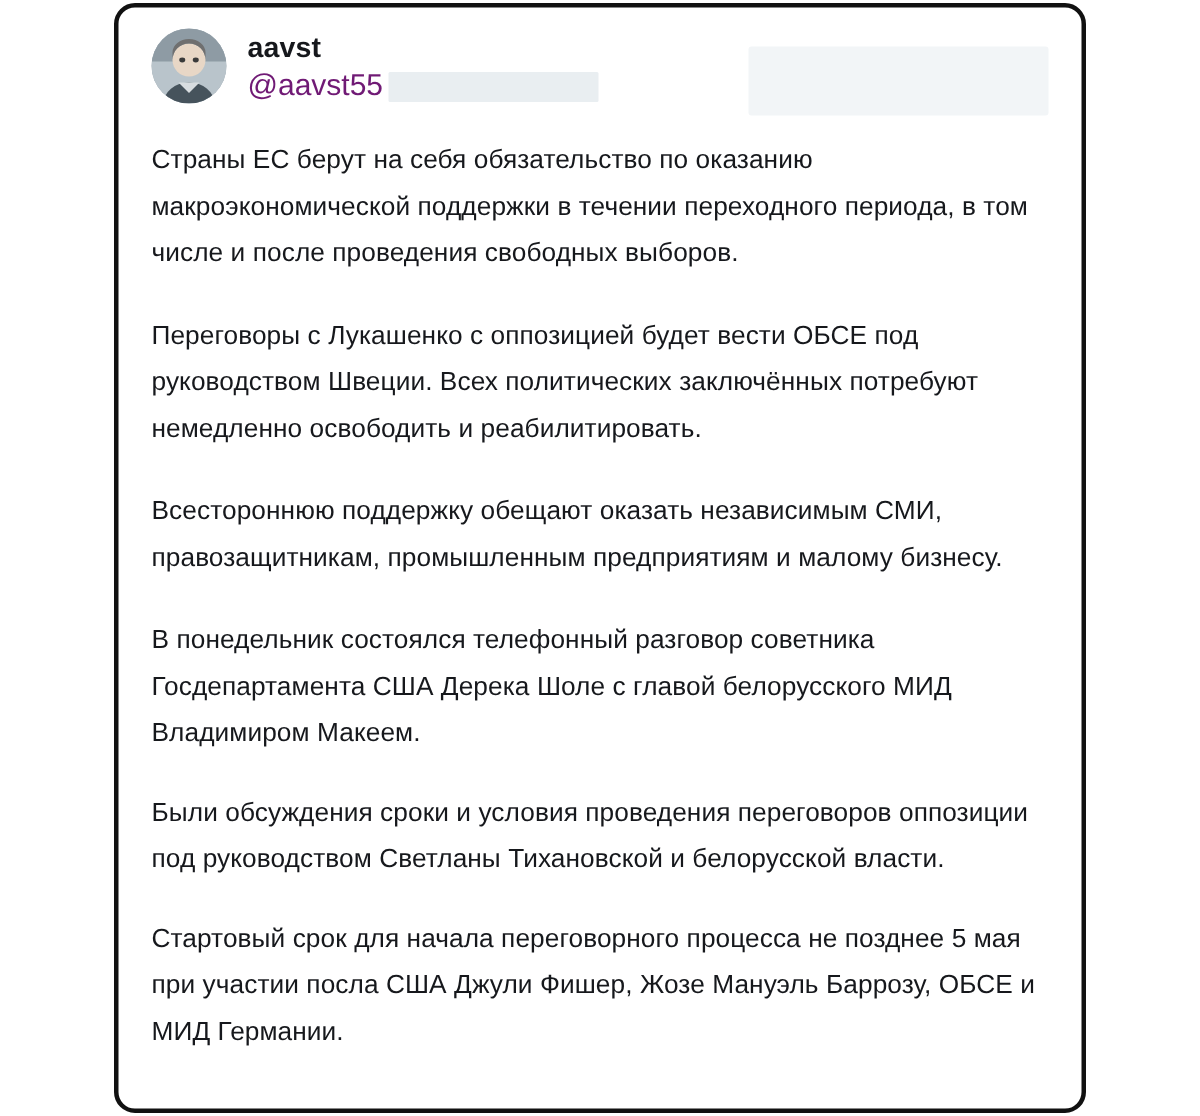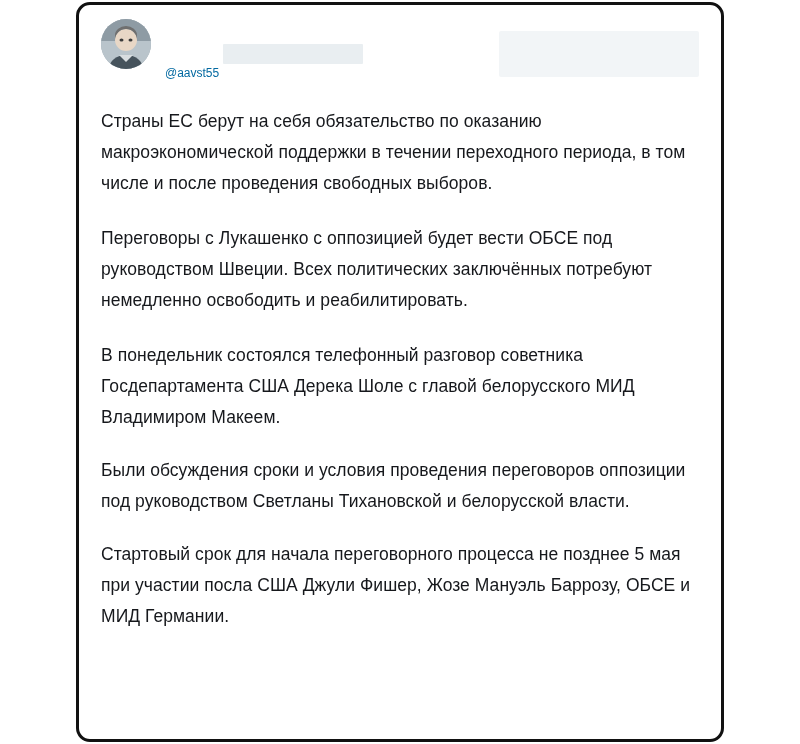--- a/index.html
+++ b/index.html
@@ -63,24 +63,23 @@
     color: #16181c;
     line-height: 24px;
     letter-spacing: 0.1px;
   }
   .handle-row {
     display: flex;
     align-items: center;
     margin-top: 2px;
   }
   .handle {
-    font-size: 12px;
-    color: #0369a1;
+    font-size: 20px;
+    color: #701a75;
     line-height: 21px;
-    margin-top: 40px;
   }
   .redaction-handle {
     width: 140px;
     height: 20px;
     background: #e9eef1;
     margin-left: 4px;
     border-radius: 1px;
   }
   .redaction-top-right {
     position: absolute;
@@ -125,32 +124,34 @@
             <circle cx="25" cy="21" r="11" fill="#e8d7c6"></circle>
             <path d="M14 21 a11 11 0 0 1 22 0 l0 -5 a11 9 0 0 0 -22 0 z" fill="#6f6f6f"></path>
             <ellipse cx="20.5" cy="21" rx="2" ry="1.6" fill="#3a3a3a"></ellipse>
             <ellipse cx="29.5" cy="21" rx="2" ry="1.6" fill="#3a3a3a"></ellipse>
             <path d="M8 50 a17 14 0 0 1 34 0 z" fill="#46535c"></path>
             <path d="M18 36 l7 7 l7 -7 z" fill="#d8dde0"></path>
           </svg>
         </div>
 
         <div class="names">
+          <div class="display-name">aavst</div>
           <div class="handle-row">
             <span class="handle">@aavst55</span>
             <span class="redaction-handle"></span>
           </div>
         </div>
 
         <div class="redaction-top-right"></div>
       </div>
 
       <div class="body-text">
         <p class="para">Страны ЕС берут на себя обязательство по оказанию макроэкономической поддержки в течении переходного периода, в том числе и после проведения свободных выборов.</p>
         <p class="para">Переговоры с Лукашенко с оппозицией будет вести ОБСЕ под руководством Швеции. Всех политических заключённых потребуют немедленно освободить и реабилитировать.</p>
+        <p class="para">Всестороннюю поддержку обещают оказать независимым СМИ, правозащитникам, промышленным предприятиям и малому бизнесу.</p>
         <p class="para tight">В понедельник состоялся телефонный разговор советника Госдепартамента США Дерека Шоле с главой белорусского МИД Владимиром Макеем.</p>
         <p class="para tight">Были обсуждения сроки и условия проведения переговоров оппозиции под руководством Светланы Тихановской и белорусской власти.</p>
         <p class="para">Стартовый срок для начала переговорного процесса не позднее 5 мая при участии посла США Джули Фишер, Жозе Мануэль Баррозу, ОБСЕ и МИД Германии.</p>
       </div>
 
     </div>
   </div>
 
 </div>
 

